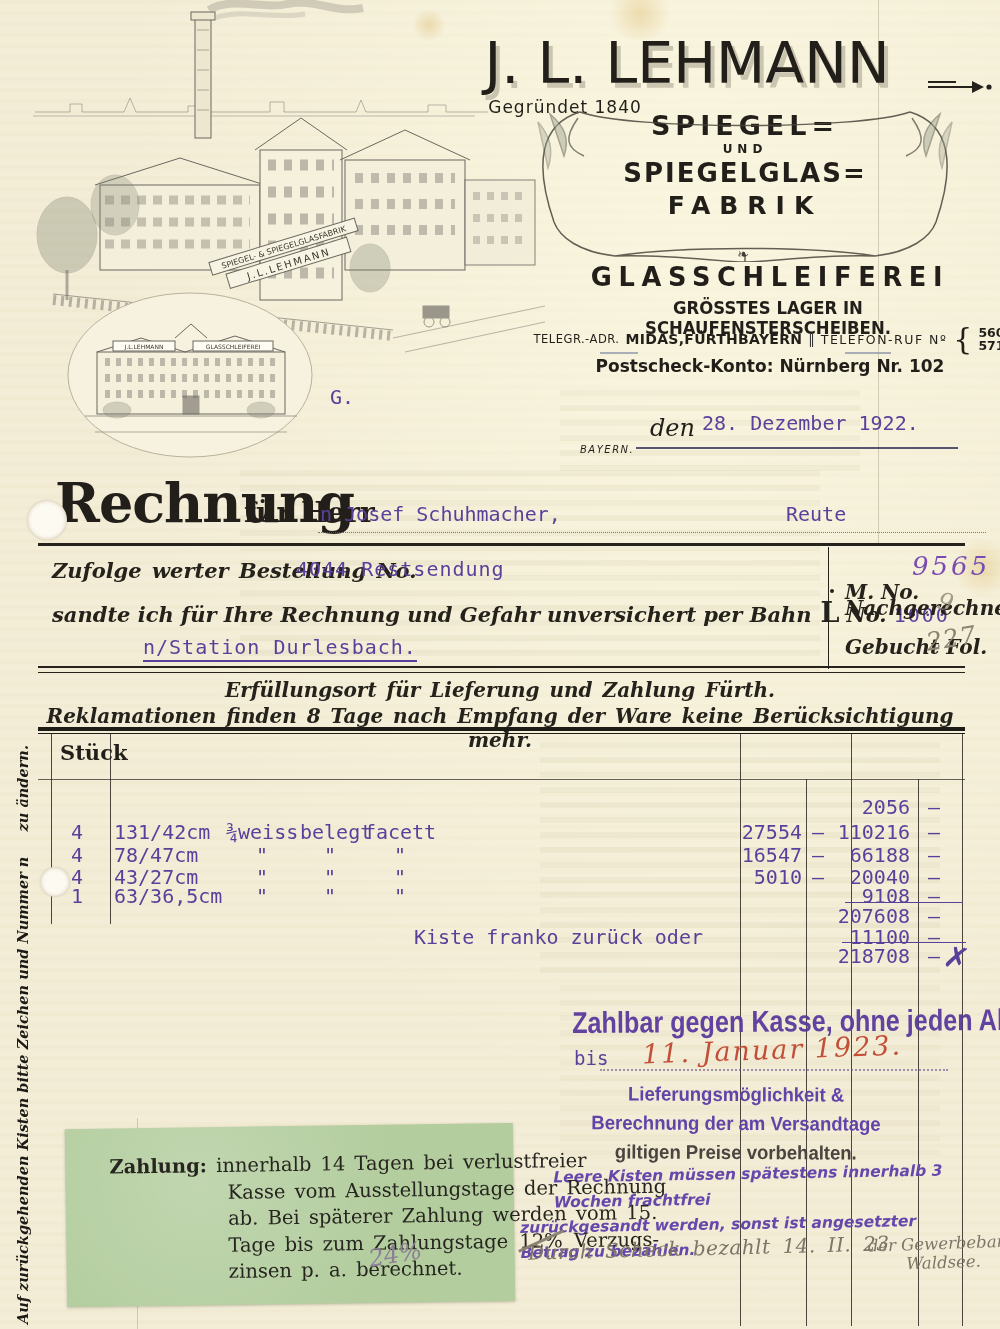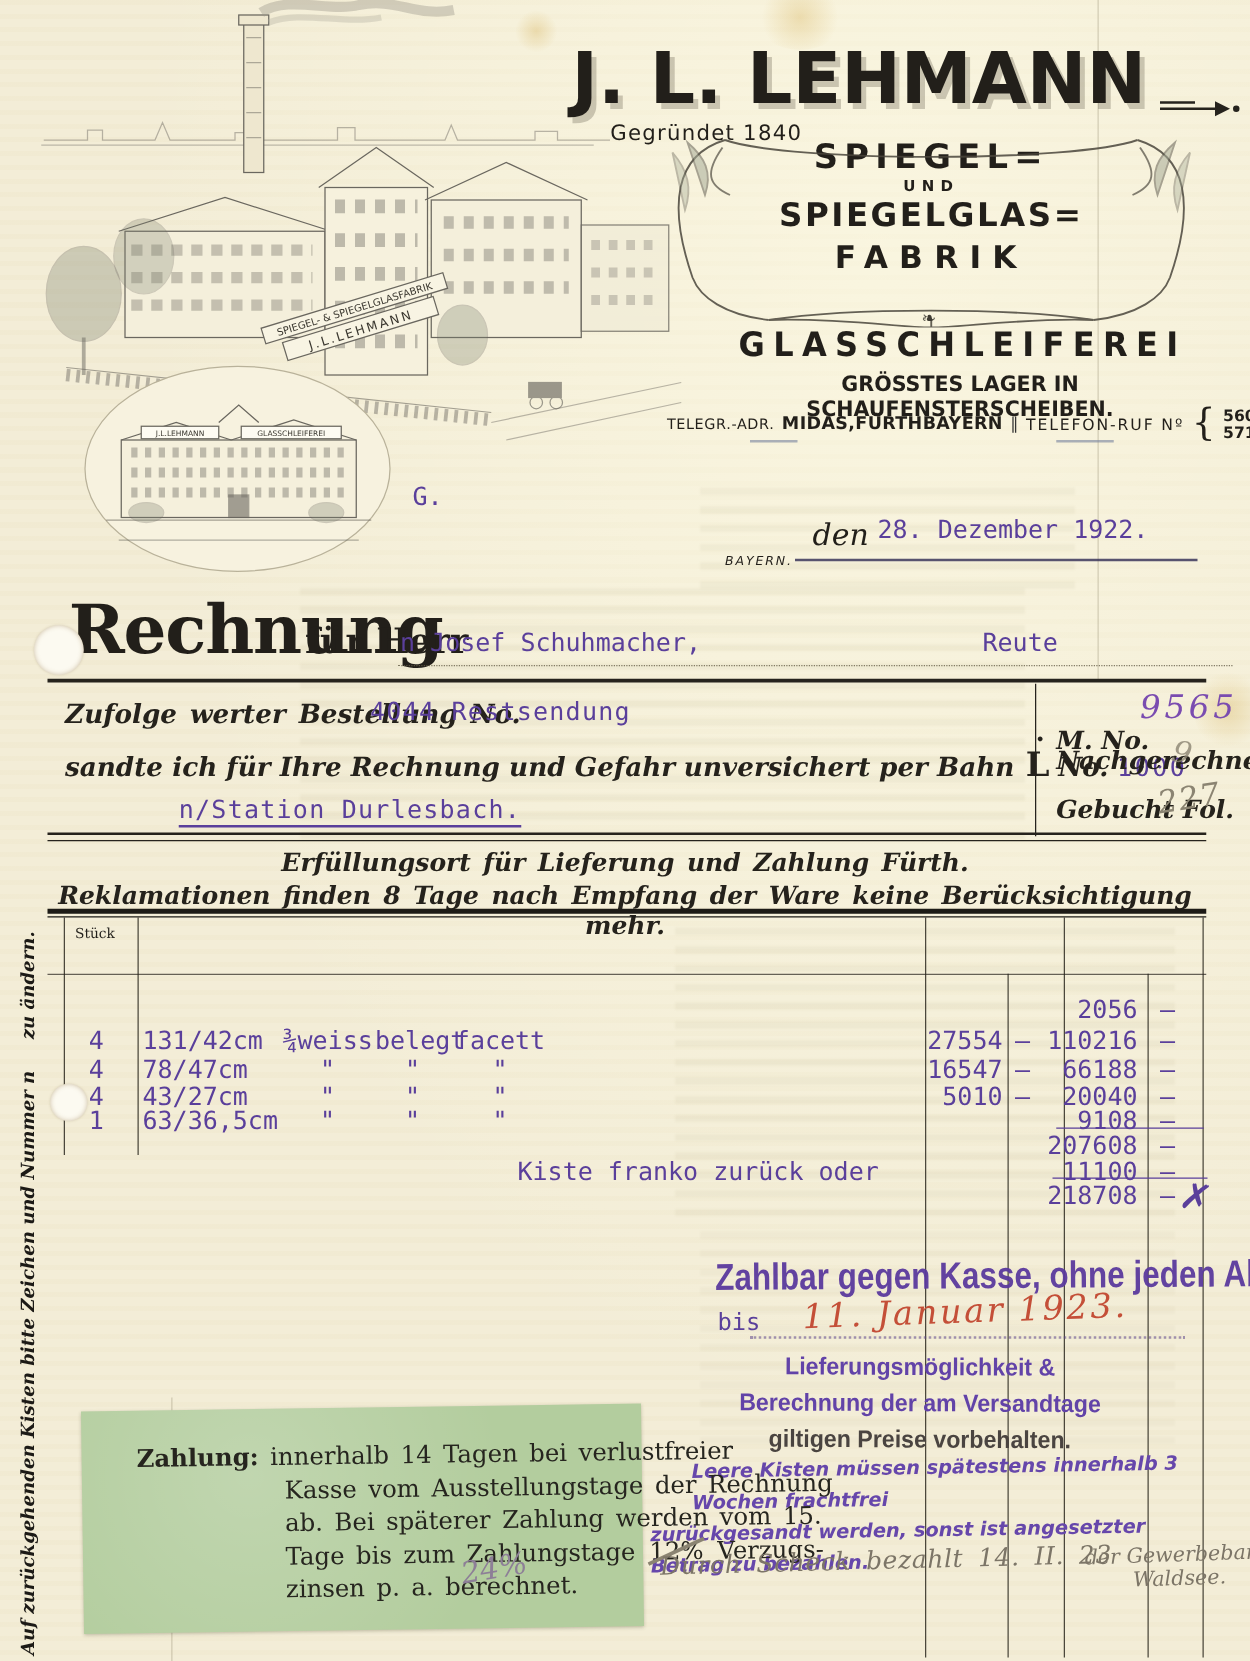--- a/index.html
+++ b/index.html
@@ -21,21 +21,21 @@
   
   .sans{font-family:"DejaVu Sans", sans-serif;text-align:center;}
   .typed{font-family:"DejaVu Sans Mono", monospace;color:#5a3f9b;z-index:6;}
   .printit{font-style:italic;font-weight:700;color:#25221c;z-index:5;}
   .pencil{color:#8b8472;z-index:12;}
   .rule{position:absolute;background:#26231d;z-index:5;}
   .vl{position:absolute;width:0;border-left:1.4px solid rgba(38,34,26,.82);z-index:3;}
   .center{text-align:center;}
   
   .company{left:434px;top:30px;width:506px;text-align:center;font-family:"DejaVu Sans",sans-serif;
-    font-weight:700;font-size:57px;letter-spacing:0;white-space:nowrap;z-index:5;
+    font-weight:400;font-size:57px;letter-spacing:0;white-space:nowrap;z-index:5;
     text-shadow:4px 5px 0 rgba(95,90,72,.30);}
   .founded{left:430px;top:97px;width:270px;font-size:17px;letter-spacing:1px;z-index:5;}
   .frame{left:578px;top:110px;width:334px;height:146px;z-index:5;text-align:center;}
   .fl1{font-size:27px;font-weight:700;letter-spacing:5px;}
   .fl2{font-size:12px;font-weight:700;letter-spacing:5px;margin-top:1px;}
   .fl3{font-size:26px;font-weight:700;letter-spacing:2px;margin-top:2px;}
   .fl4{font-size:25px;font-weight:700;letter-spacing:9px;margin-top:3px;}
   .fleuron{left:728px;top:246px;width:30px;text-align:center;color:#3f3c34;font-size:14px;z-index:5;}
   .fleuron::before{content:"❧";}
   .division{left:553px;top:261px;width:434px;font-weight:700;font-size:27px;letter-spacing:7px;transform:scaleX(.95);z-index:5;}
@@ -217,20 +217,21 @@
     <span class="tgsep">‖</span>
     <span class="tg3">TELEFON-RUF Nº</span>
     <span class="brace"></span>
     <span class="phones">
       <span>560</span>
       <span>571</span>
     </span>
   </div>
   <div class="udash" style="left:600px;top:352px;width:38px;"></div>
   <div class="udash" style="left:845px;top:352px;width:46px;"></div>
+  <div class="abs postscheck sans center">Postscheck-Konto: Nürnberg Nr. 102</div>
 
   <div class="abs typed" style="left:330px;top:385px;font-size:20px;">G.</div>
   <div class="abs sans" style="left:580px;top:444px;font-size:10px;letter-spacing:1.5px;font-style:italic;z-index:5;">BAYERN.</div>
   <div class="abs script" style="left:650px;top:414px;font-size:24px;z-index:5;">den</div>
   <div class="abs typed" style="left:702px;top:411px;font-size:20px;">28. Dezember 1922.</div>
   <div class="abs" style="left:636px;top:447px;width:322px;border-top:2px solid rgba(47,42,82,.8);z-index:5;"></div>
 
   <div class="abs" style="left:55px;top:471px;font-size:54px;font-weight:700;z-index:5;letter-spacing:-1px;">Rechnung</div>
   <div class="abs" style="left:244px;top:496px;font-size:28px;font-weight:700;z-index:5;">für Herr</div>
   <div class="abs typed" style="left:320px;top:502px;font-size:20px;">n Josef Schuhmacher,</div>
@@ -252,21 +253,21 @@
   <div class="abs pencil" style="left:938px;top:588px;font-size:24px;font-style:italic;transform:rotate(14deg);opacity:.8;">9</div>
   <div class="abs printit" style="left:845px;top:635px;font-size:20px;">Gebucht Fol.</div>
   <div class="abs pencil" style="left:926px;top:624px;font-size:25px;font-style:italic;transform:rotate(-9deg);letter-spacing:1px;">227</div>
 
   <div class="abs" style="left:38px;top:666px;width:927px;height:4px;border-top:2.5px solid #26231d;border-bottom:1.5px solid #26231d;z-index:5;"></div>
 
   <div class="abs printit center" style="left:40px;top:678px;width:920px;font-size:20px;word-spacing:3px;">Erfüllungsort für Lieferung und Zahlung Fürth.</div>
   <div class="abs printit center" style="left:40px;top:704px;width:920px;font-size:20px;word-spacing:3px;">Reklamationen finden 8 Tage nach Empfang der Ware keine Berücksichtigung mehr.</div>
 
   <div class="abs" style="left:38px;top:727px;width:927px;height:7px;border-top:4px solid #1d1b16;border-bottom:1px solid #1d1b16;box-sizing:border-box;z-index:5;"></div>
-  <div class="abs" style="left:60px;top:740px;font-size:11px;font-weight:400;z-index:5;">Stück</div>
+  <div class="abs" style="left:60px;top:740px;font-size:21px;font-weight:700;z-index:5;">Stück</div>
   <div class="abs" style="left:38px;top:779px;width:927px;border-top:1.5px solid rgba(40,36,28,.7);z-index:5;"></div>
   <div class="vl" style="left:51px;top:734px;height:190px;"></div>
   <div class="vl" style="left:110px;top:734px;height:190px;"></div>
   <div class="vl" style="left:740px;top:734px;height:592px;"></div>
   <div class="vl" style="left:806px;top:779px;height:547px;"></div>
   <div class="vl" style="left:851px;top:734px;height:592px;"></div>
   <div class="vl" style="left:918px;top:779px;height:547px;"></div>
   <div class="vl" style="left:962px;top:734px;height:592px;"></div>
 
   <div class="trow" style="top:795px;">

